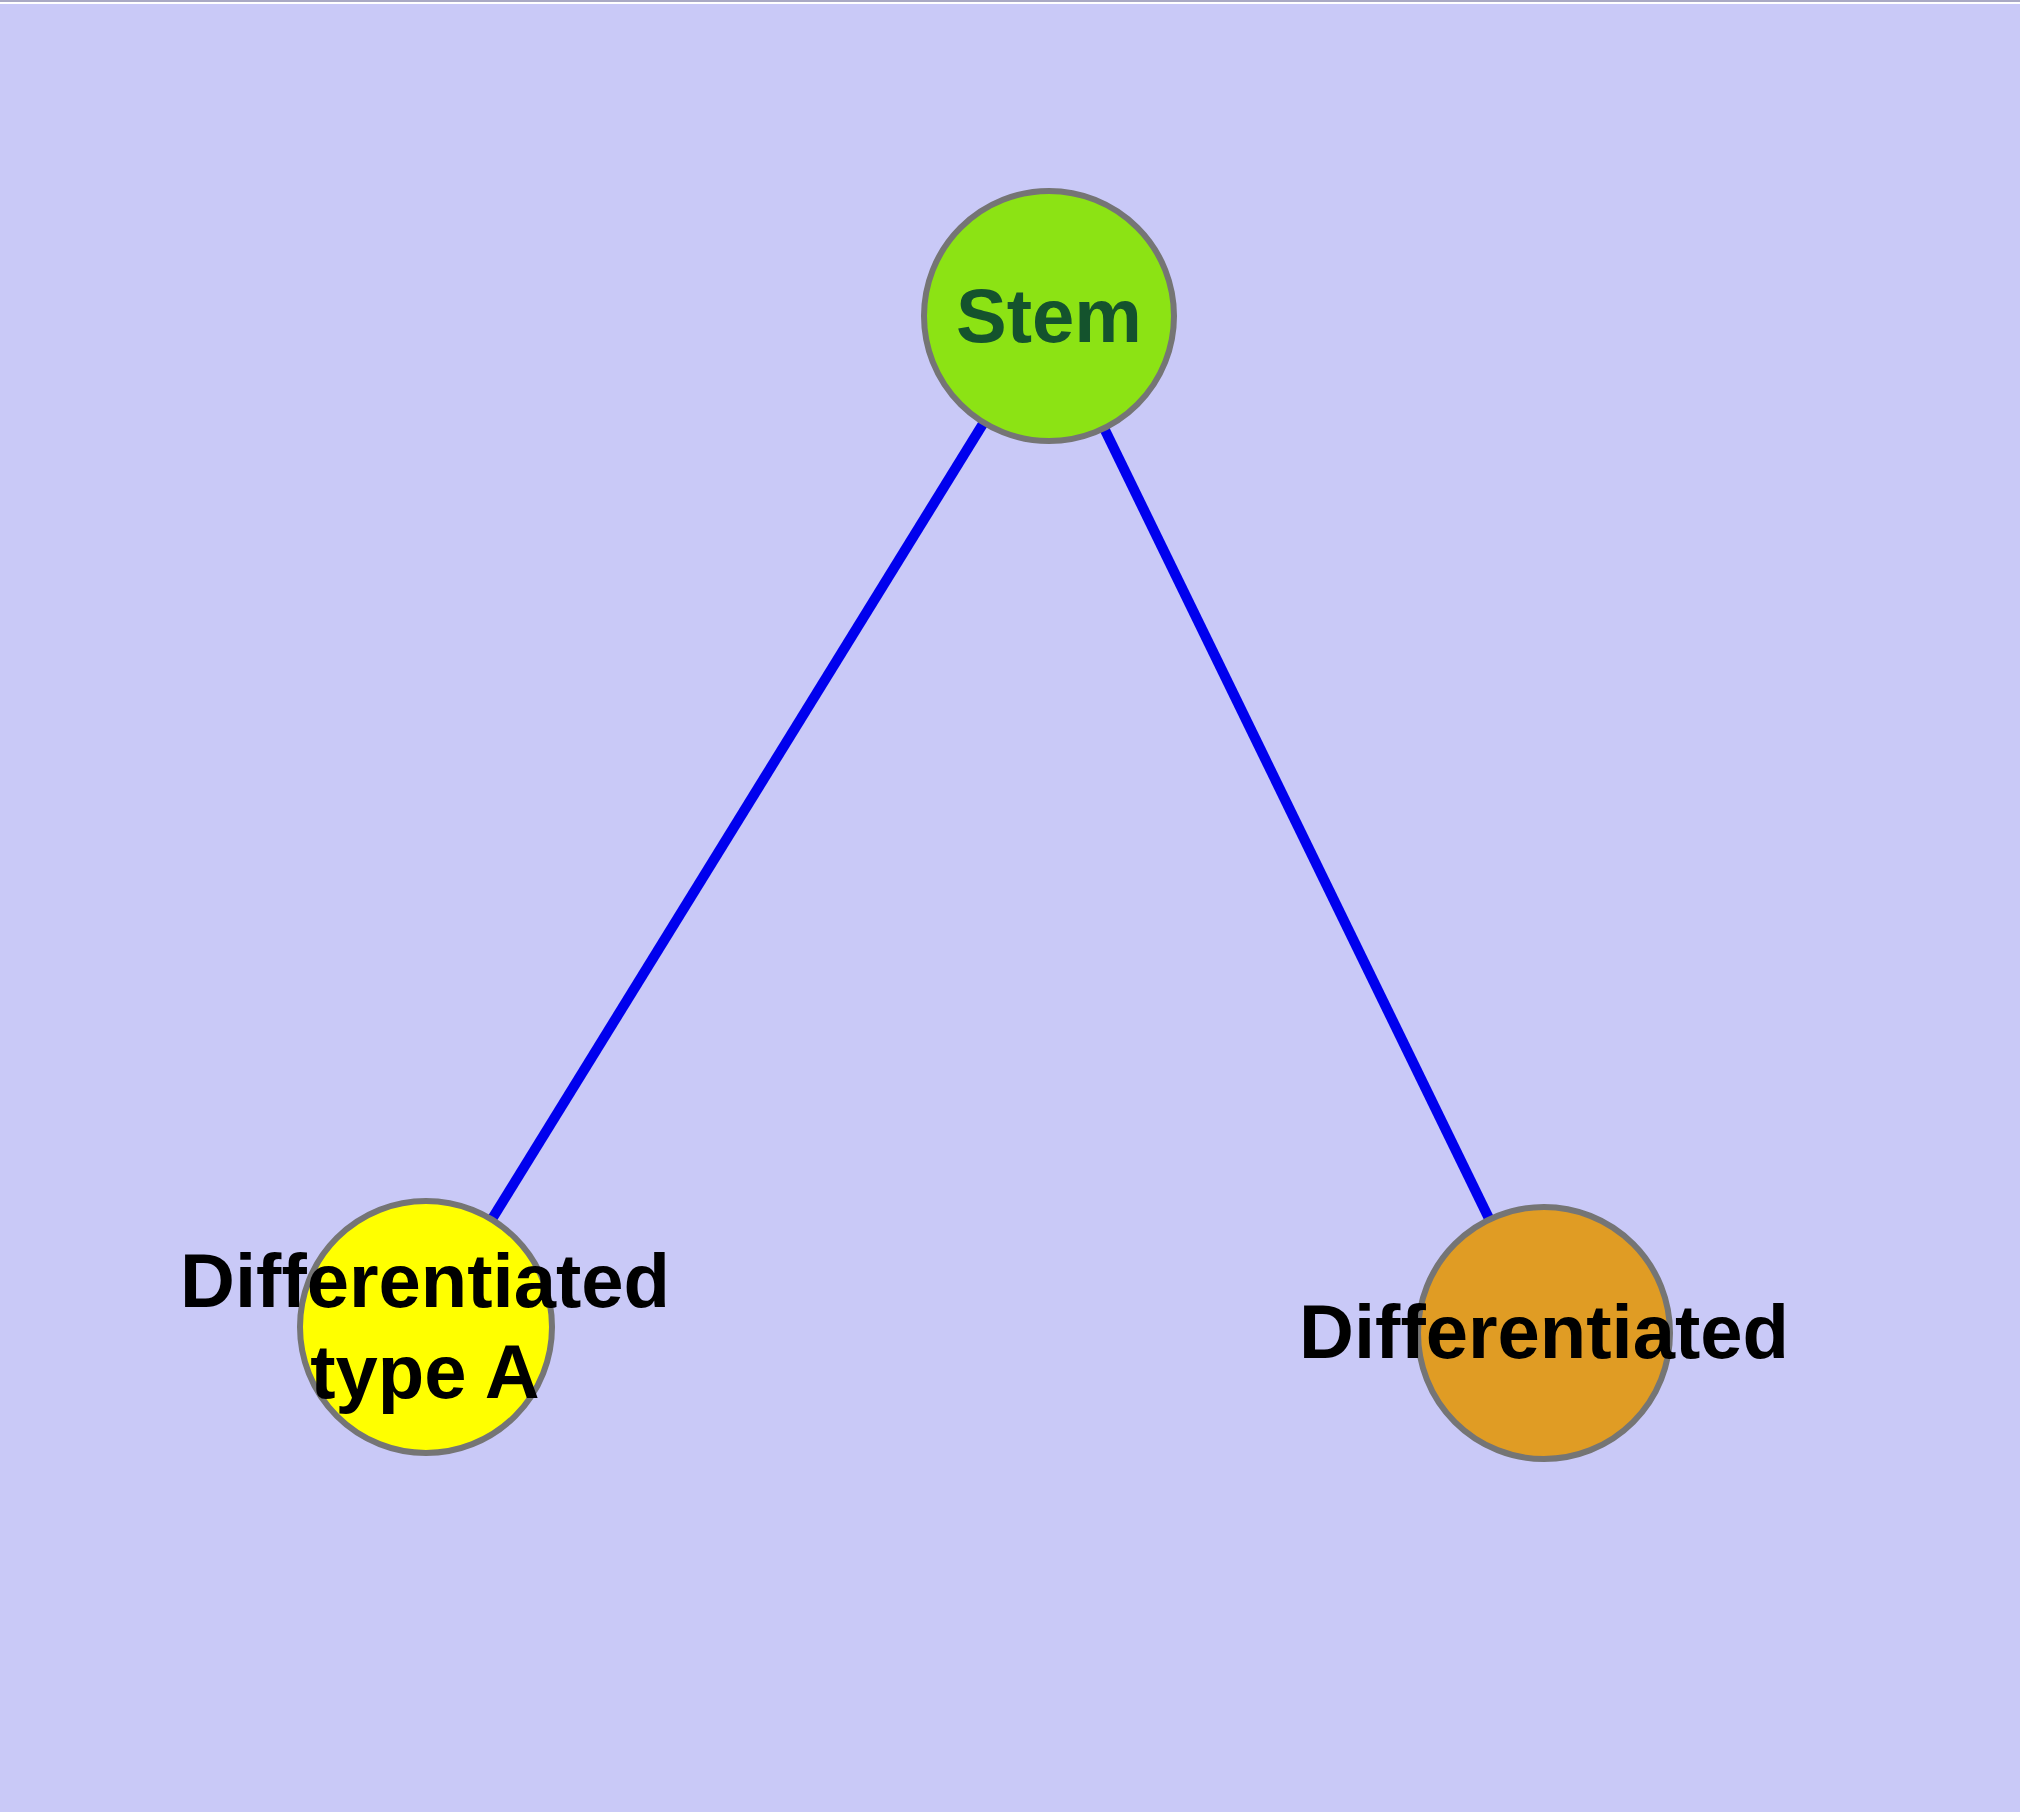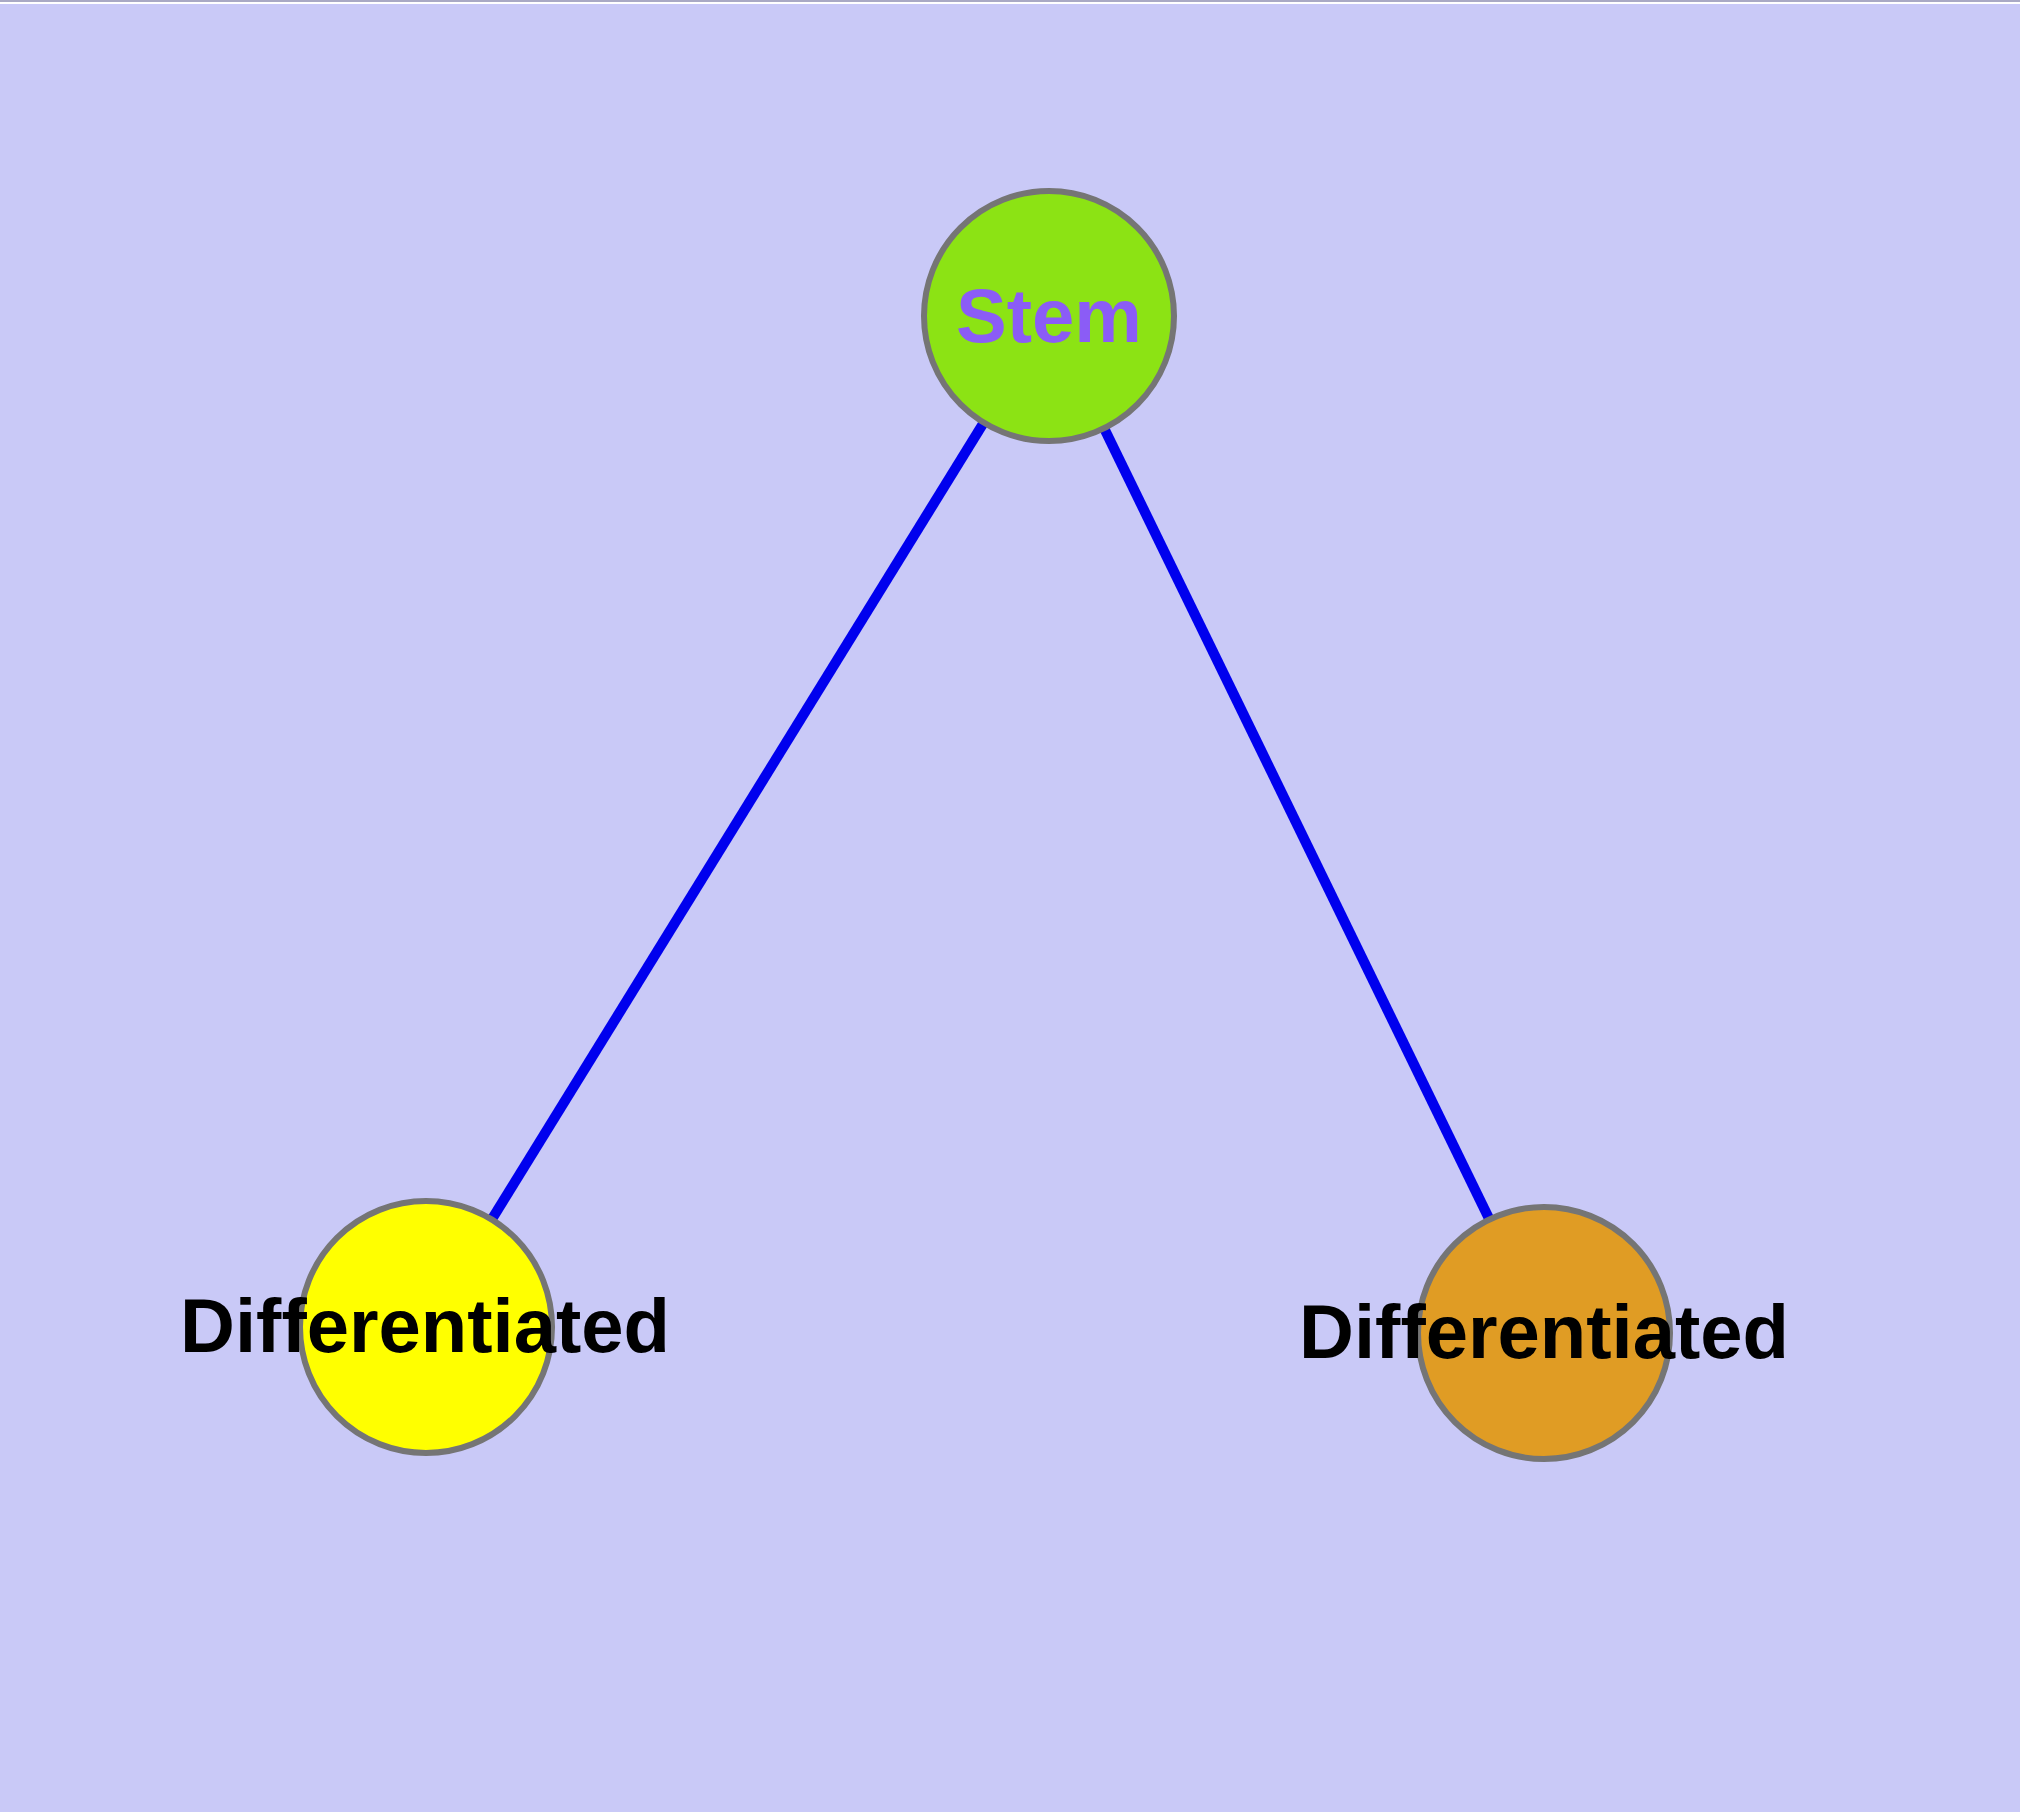--- a/index.html
+++ b/index.html
@@ -69,25 +69,26 @@
 
   <svg class="edges-layer" viewBox="0 0 2384 2138" xmlns="http://www.w3.org/2000/svg">
     <line class="edge" x1="1238" y1="373" x2="502" y2="1565" stroke="#0000ee" stroke-width="12"></line>
     <line class="edge" x1="1238" y1="373" x2="1822" y2="1572" stroke="#0000ee" stroke-width="12"></line>
   </svg>
 
   <div class="node" style="left: 921px; top: 188px; width: 256px; height: 256px; background: rgb(140, 227, 20); border-color: rgb(117, 117, 117);"></div>
   <div class="node" style="left: 297px; top: 1198px; width: 258px; height: 258px; background: rgb(255, 255, 0); border-color: rgb(117, 117, 117);"></div>
   <div class="node" style="left: 1415px; top: 1204px; width: 258px; height: 258px; background: rgb(224, 156, 36); border-color: rgb(117, 117, 117);"></div>
 
-  <div class="node-label" style="left: 1049px; top: 316px; color: #8b5cf6;">
+  <div class="node-label" style="left: 1049px; top: 316px; color: #14532d;">
     <span>Stem</span>
   </div>
 
   <div class="node-label" style="left: 425px; top: 1326px; color: rgb(0, 0, 0);">
     <span>Differentiated</span>
+    <span>type A</span>
   </div>
 
   <div class="node-label" style="left: 1544px; top: 1332px; color: rgb(0, 0, 0);">
     <span>Differentiated</span>
   </div>
 </div>
 
 
 </body></html>

